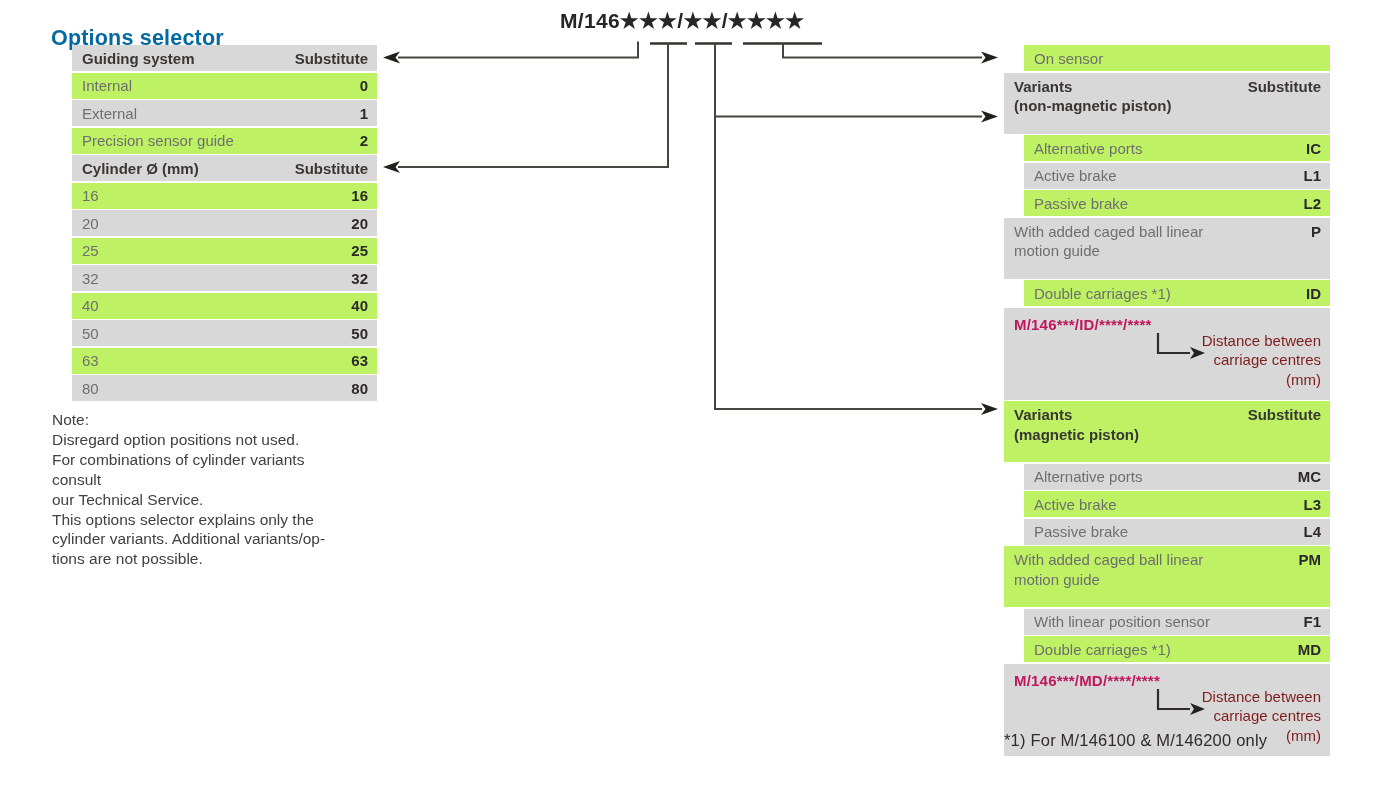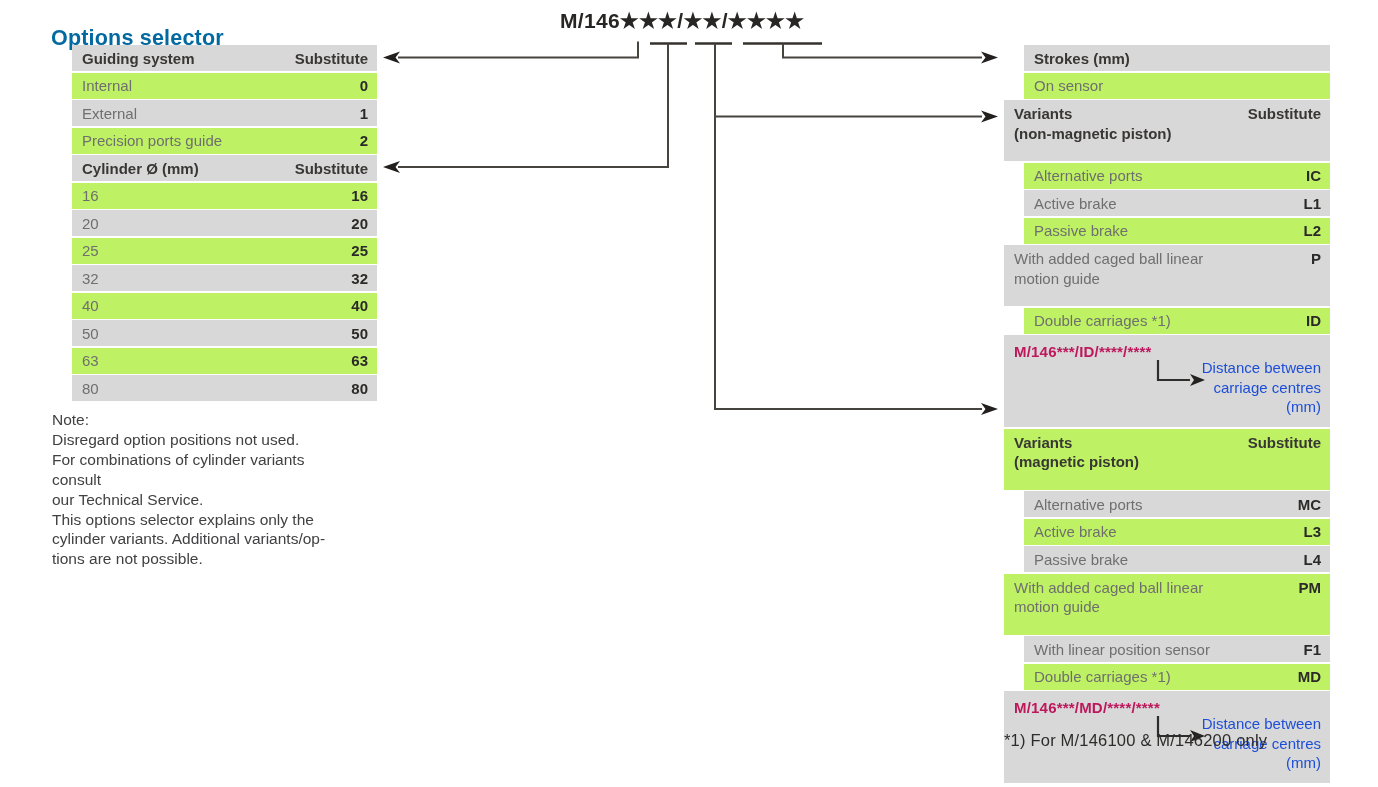--- a/index.html
+++ b/index.html
@@ -38,21 +38,21 @@
   .block{
     height:92px;margin-bottom:1.5px;position:relative;
     font-size:15px;box-sizing:border-box;
   }
   .block .code{
     position:absolute;left:10px;top:8px;font-weight:bold;color:#be185d;letter-spacing:.2px;
   }
   .block .corner{position:absolute;left:148px;top:25px;}
   .block .anno{
     position:absolute;right:9px;top:23px;text-align:right;
-    color:#1d4ed8;line-height:19.5px;
+    color:#7f1d1d;line-height:19.5px;
   }
   .note{
     position:absolute;left:52px;top:410px;width:345px;
     font-size:15.5px;line-height:19.9px;color:#414042;white-space:pre-line;
   }
   .footnote{
     position:absolute;left:1004px;top:731px;
     font-size:16.5px;color:#2d2c2b;letter-spacing:.2px;
   }
   .connline{stroke:#46443f;stroke-width:2;fill:none;}
@@ -95,21 +95,21 @@
       </div>
       <div class="row white">
         <span class="lbl">Internal</span>
         <span class="val">0</span>
       </div>
       <div class="row gray">
         <span class="lbl">External</span>
         <span class="val">1</span>
       </div>
       <div class="row white">
-        <span class="lbl">Precision ports guide</span>
+        <span class="lbl">Precision sensor guide</span>
         <span class="val">2</span>
       </div>
       <div class="row hrow gray">
         <span class="hlbl">Cylinder Ø (mm)</span>
         <span class="hsub">Substitute</span>
       </div>
       <div class="row white">
         <span class="lbl">16</span>
         <span class="val">16</span>
       </div>
@@ -146,23 +146,20 @@
   <div class="note">Note:
 Disregard option positions not used.
 For combinations of cylinder variants
 consult
 our Technical Service.
 This options selector explains only the
 cylinder variants. Additional variants/op-
 tions are not possible.</div>
 
   <div id="right-table" class="table">
-      <div class="row hrow gray">
-        <span class="hlbl">Strokes (mm)</span>
-      </div>
       <div class="row white">
         <span class="lbl">On sensor</span>
       </div>
       <div class="row2 hrow gray">
         <span class="hlbl pre">Variants
 (non-magnetic piston)</span>
         <span class="hsub">Substitute</span>
       </div>
       <div class="row white">
         <span class="lbl">Alternative ports</span>

